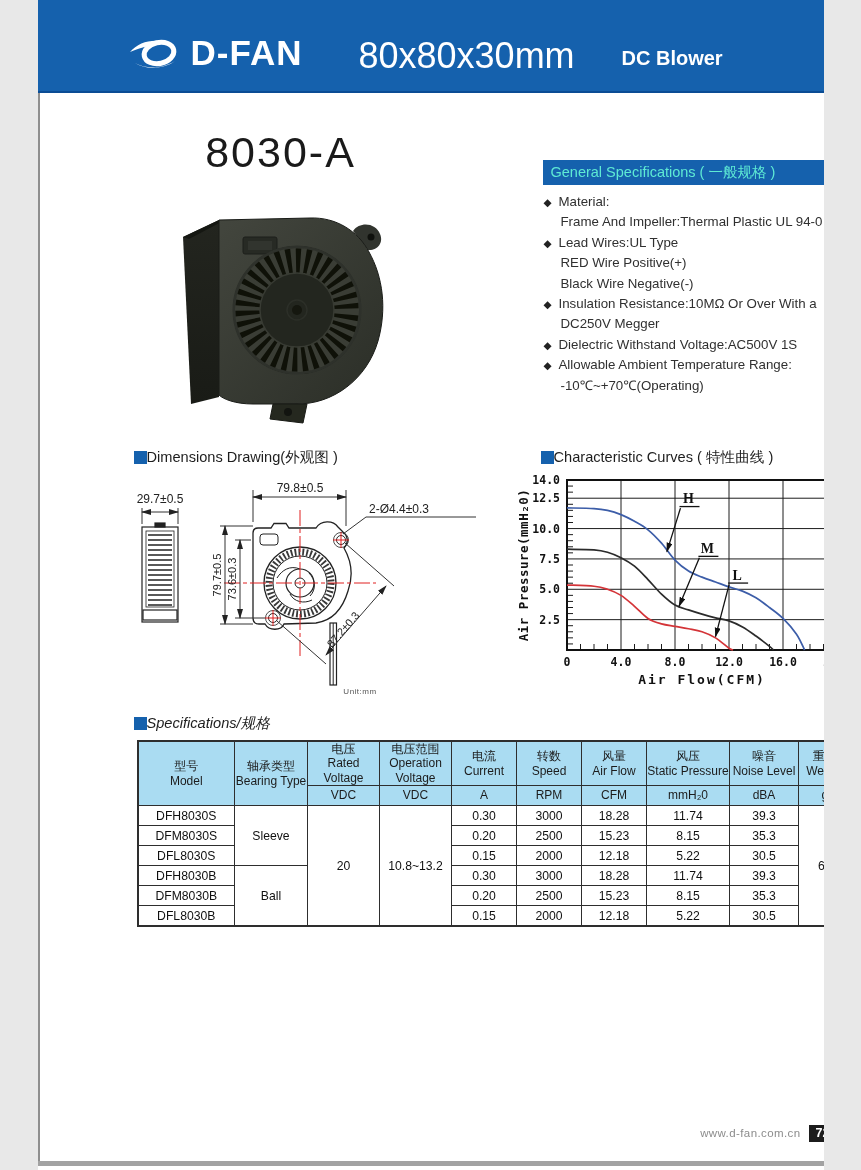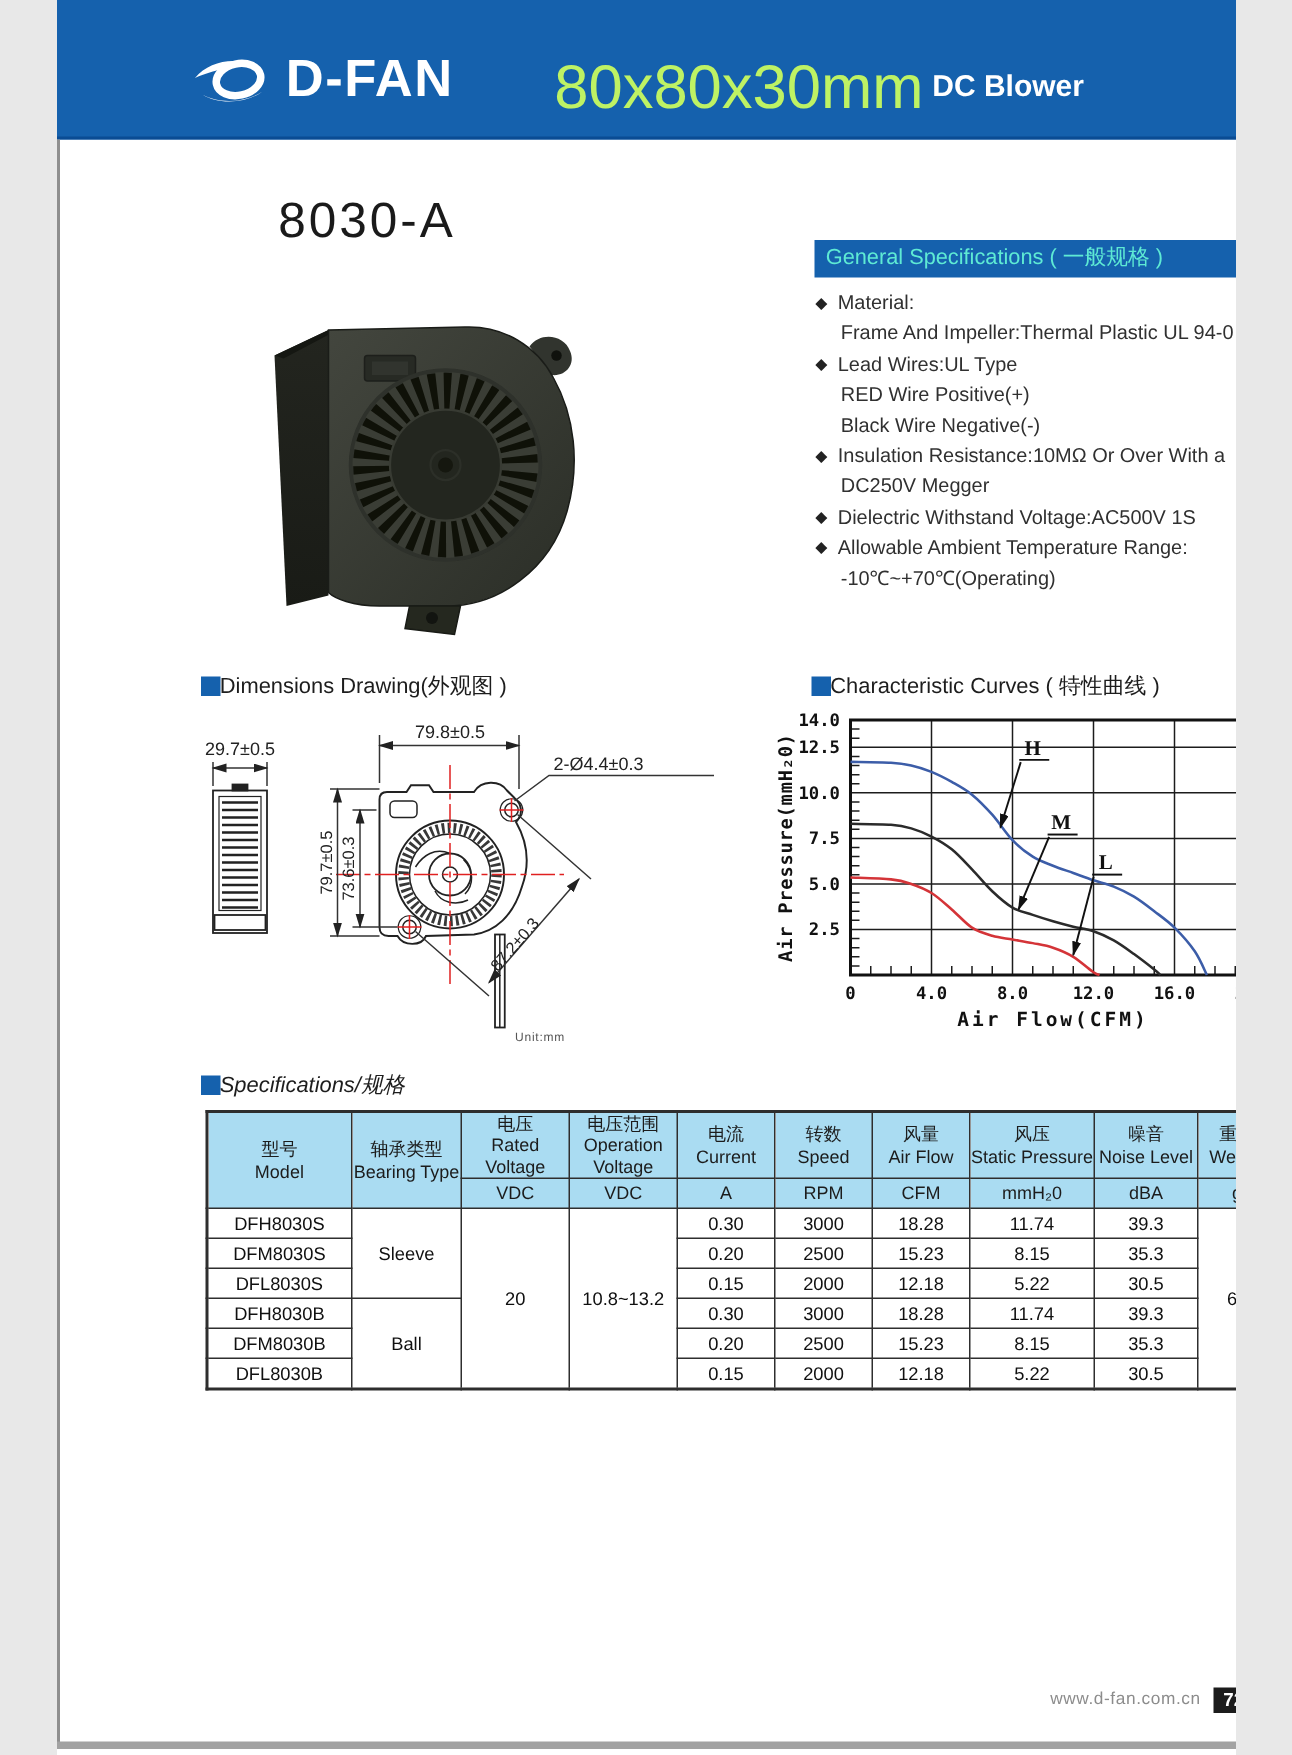--- a/index.html
+++ b/index.html
@@ -3,29 +3,29 @@
 <meta charset="utf-8">
 <style>
   html,body{margin:0;padding:0;background:#e8e8e8;}
   .page{position:relative;width:786px;height:1170px;background:#ffffff;margin:0 auto;
         font-family:"Liberation Sans",sans-serif;overflow:hidden;}
   
   .topbar{position:absolute;left:0;top:0;width:861px;height:93px;background:#1561ad;
           border-bottom:2px solid #0a4c94;box-sizing:border-box;}
   .logo-swoosh{position:absolute;left:91px;top:36px;}
   .brand{position:absolute;left:153px;top:33px;font-size:35px;font-weight:bold;color:#ffffff;letter-spacing:1px;}
-  .hdr-size{position:absolute;left:332px;top:35px;font-size:41px;font-weight:400;color:#bef264;}
+  .hdr-size{position:absolute;left:321px;top:35px;font-size:36px;font-weight:400;color:#ffffff;}
   .hdr-type{position:absolute;left:584px;top:47px;font-size:20px;font-weight:600;color:#ffffff;}
   
   .b-left{position:absolute;left:0;top:93px;width:2px;height:1069px;background:#8f8f8f;}
   .b-right{position:absolute;left:858px;top:93px;width:2px;height:1069px;background:#9f9f9f;}
   .b-bottom{position:absolute;left:0;top:1161px;width:861px;height:5px;background:#a2a2a2;}
   
-  .model-title{position:absolute;left:148px;top:128px;width:190px;text-align:left;
-               font-size:33px;color:#1a1a1a;letter-spacing:2px;}
+  .model-title{position:absolute;left:148px;top:128px;width:190px;text-align:center;
+               font-size:43px;color:#1a1a1a;letter-spacing:2px;}
   .product-photo{position:absolute;left:117px;top:207px;}
   
   .gs-bar{position:absolute;left:505px;top:160px;width:291px;height:25px;background:#1561ad;
           color:#5eead4;font-size:14.5px;line-height:25px;padding-left:8px;box-sizing:border-box;}
   .gs-lines{position:absolute;left:506px;top:192px;width:310px;}
   .gs-line{display:flex;min-height:20.4px;line-height:20.4px;font-size:13.3px;color:#303030;}
   .gs-line .dia{width:15px;font-size:10.5px;color:#222;}
   .gs-line.cont{padding-left:17px;}
   
   .sec-head{position:absolute;display:flex;align-items:center;gap:0;}

